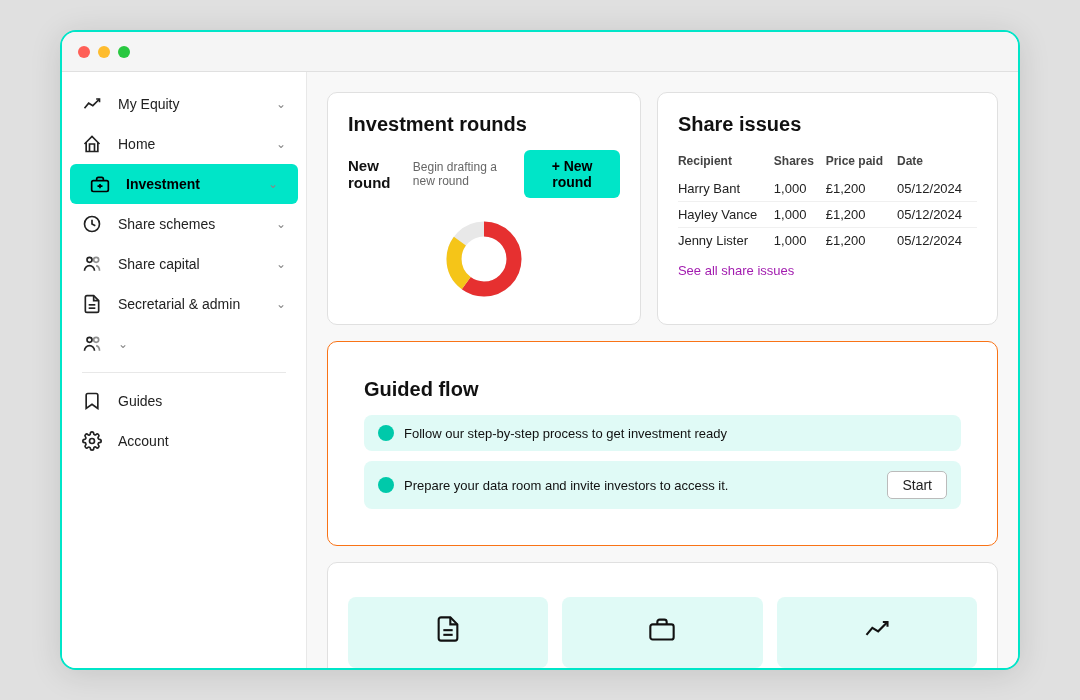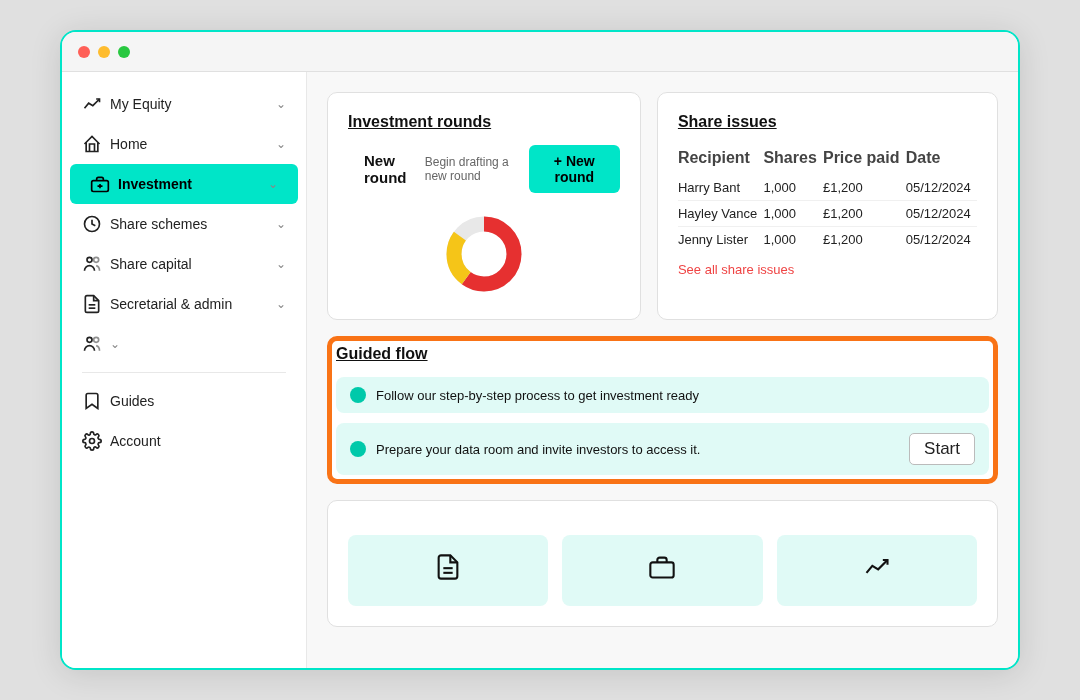--- a/index.html
+++ b/index.html
@@ -51,21 +51,21 @@
       border-right: 1px solid #e8e8e8;
       flex-shrink: 0;
       padding: 12px 0;
       overflow-y: auto;
     }
     .sidebar-item {
       display: flex;
       align-items: center;
       padding: 10px 20px;
       cursor: pointer;
-      gap: 8px;
+      gap: 16px;
       position: relative;
     }
     .sidebar-item.active {
       background: #00e5c8;
       border-radius: 6px;
       margin: 0 8px;
     }
     .sidebar-item.active .sidebar-label { color: #000; font-weight: 600; }
     .sidebar-icon {
       width: 20px; height: 20px;
@@ -104,32 +104,30 @@
     .card {
       background: #fff;
       border-radius: 10px;
       border: 1px solid #e0e0e0;
       padding: 20px;
     }
     .investment-rounds-card {
       flex: 1;
     }
     .card-title {
-      font-size: 16px;
+      font-size: 20px;
       font-weight: 700;
       color: #111;
       margin-bottom: 14px;
-      text-decoration: underline;
     }
     .new-round-row {
       display: flex;
       align-items: center;
       gap: 10px;
       margin-bottom: 16px;
-      margin-left: 16px;
     }
     .new-round-label {
       font-size: 15px;
       font-weight: 700;
       color: #111;
     }
     .new-round-sublabel {
       font-size: 12px;
       color: #666;
     }
@@ -162,44 +160,44 @@
     .share-table {
       width: 100%;
       border-collapse: collapse;
       font-size: 13px;
     }
     .share-table th {
       text-align: left;
       font-weight: 600;
       color: #444;
       padding: 4px 6px 8px 0;
-      font-size: 16px;
+      font-size: 12px;
     }
     .share-table td {
       padding: 5px 6px 5px 0;
       color: #222;
     }
     .share-table tr:not(:last-child) td {
       border-bottom: 1px solid #f0f0f0;
     }
     .see-all-link {
-      color: #ef4444;
+      color: #a21caf;
       font-size: 13px;
       cursor: pointer;
       display: inline-block;
       margin-top: 10px;
       text-decoration: none;
       font-weight: 500;
     }
     
     .guided-flow-card {
       background: #fff;
       border-radius: 10px;
-      border: 5px solid #f97316;
-      padding: 4px;
+      border: 1px solid #f97316;
+      padding: 36px;
     }
     .guided-items {
       margin-top: 12px;
       display: flex;
       flex-direction: column;
       gap: 10px;
     }
     .guided-item {
       background: #e0faf6;
       border-radius: 8px;
@@ -215,21 +213,21 @@
       border-radius: 50%;
       background: #00c9aa;
       flex-shrink: 0;
     }
     .guided-item-text { flex: 1; }
     .btn-start {
       background: #fff;
       border: 1.5px solid #bbb;
       border-radius: 5px;
       padding: 5px 14px;
-      font-size: 17px;
+      font-size: 14px;
       cursor: pointer;
       color: #222;
     }
     
     .more-tools-card {
       background: #fff;
       border-radius: 10px;
       border: 1px solid #e0e0e0;
       padding: 20px;
     }

